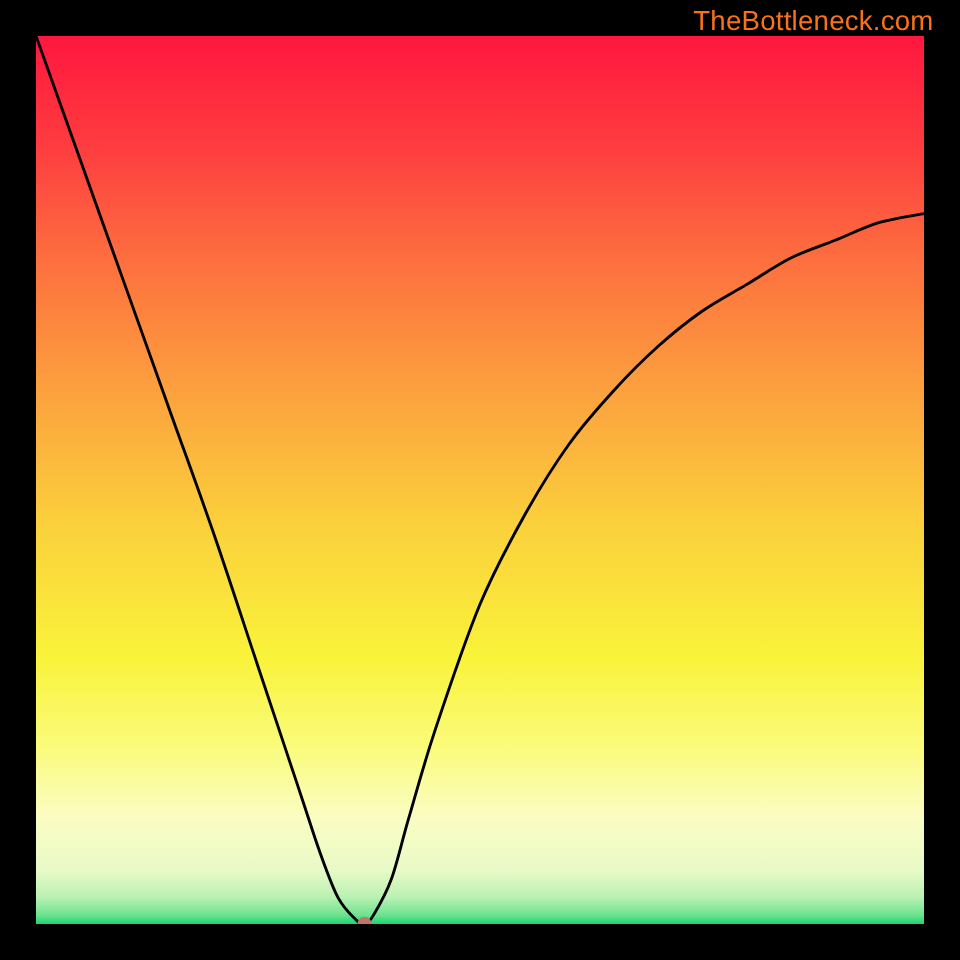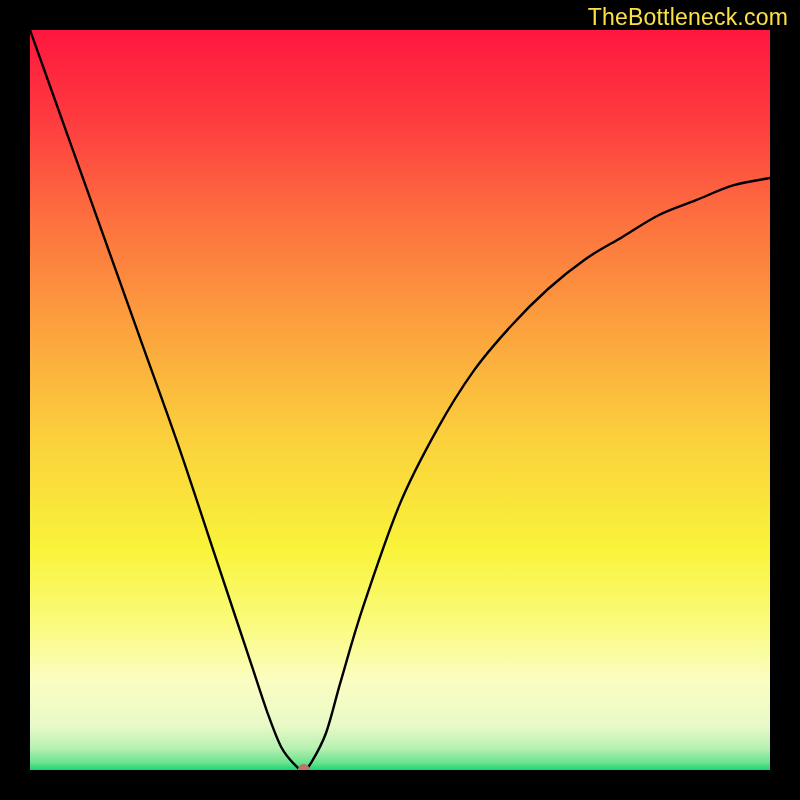--- a/index.html
+++ b/index.html
@@ -6,22 +6,22 @@
   html, body { width: 800px; height: 800px; overflow: hidden; background: #000; }
   .container {
     width: 800px;
     height: 800px;
     position: relative;
     background: #000;
   }
   .watermark {
     position: absolute;
     top: 4px;
-    right: 12px;
-    color: #fde047;
+    right: 22px;
+    color: #f97316;
     font-family: Arial, Helvetica, sans-serif;
     font-size: 23px;
     font-weight: 400;
     z-index: 10;
     letter-spacing: 0.2px;
   }
   .plot-area {
     position: absolute;
     left: 30px;
     top: 30px;

